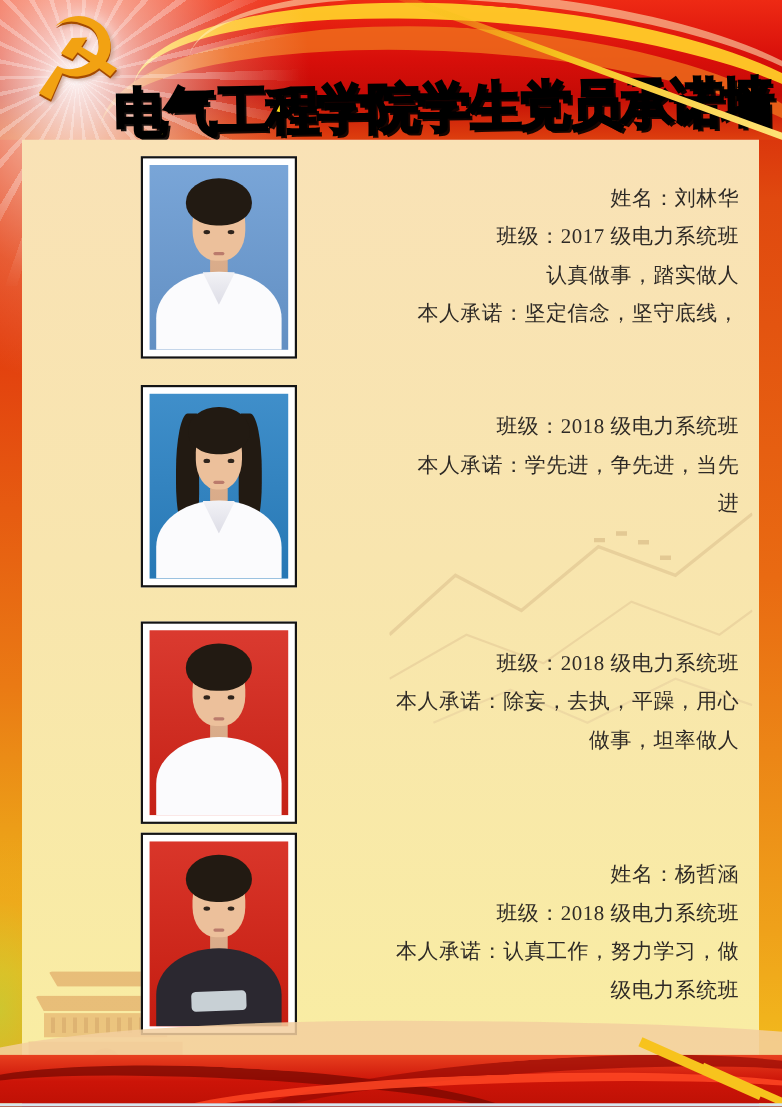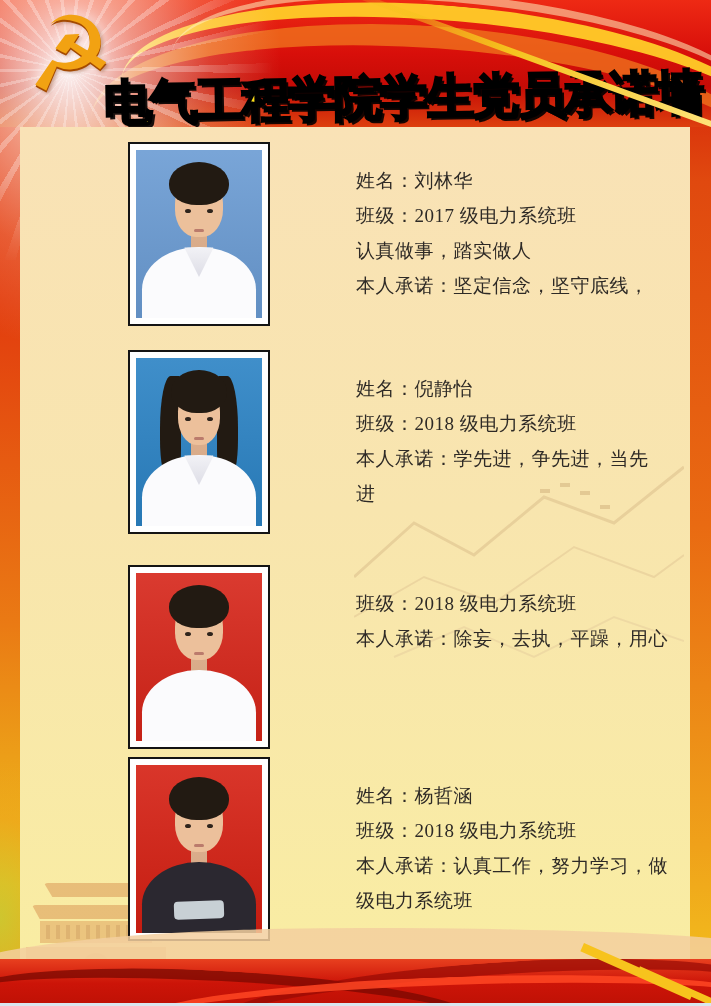--- a/index.html
+++ b/index.html
@@ -83,21 +83,21 @@
   .shirt{position:absolute;left:5%;top:58%;width:90%;height:42%;background:#fbfbfd;
     border-radius:50% 50% 0 0/60% 60% 0 0;z-index:2;}
   .v1 .shirt::before,.v2 .shirt::before{content:"";position:absolute;left:50%;top:0;width:26%;height:42%;
     transform:translateX(-50%);background:linear-gradient(180deg,#f2f2f6,#dddde6);
     clip-path:polygon(0 0,50% 100%,100% 0);}
   .v4 .shirt{background:#2b2830;}
   .print{position:absolute;left:28%;top:55%;width:44%;height:26%;background:#d9e2e8;
     border-radius:4px;opacity:.9;transform:rotate(-2deg);}
 
   .info{position:absolute;left:336px;top:21px;width:316px;color:#2e2a26;
-    font-size:19px;line-height:35px;letter-spacing:.5px;}
+    font-size:19px;line-height:35px;letter-spacing:.5px;text-align:right;}
   .line{white-space:nowrap;}
 
   
   .corner-swirl{position:absolute;left:0;bottom:26px;width:90px;height:220px;z-index:2;
     background:radial-gradient(ellipse at 0% 72%,rgba(186,205,60,.6) 0%,rgba(238,160,30,.35) 45%,transparent 72%);}
   .peach-wave{position:absolute;left:-40px;bottom:30px;width:800px;height:48px;z-index:4;opacity:.85;
     background:#f3cf9f;border-radius:100% 100% 0 0/180% 80% 0 0;}
   .red-band{position:absolute;left:0;bottom:3px;width:711px;height:44px;z-index:5;overflow:hidden;
     background:linear-gradient(180deg,#e8401f 0%,#cc1408 55%,#c01105 100%);}
   .wave{position:absolute;border-radius:50%;}
@@ -174,21 +174,20 @@
           <div class="hair"></div>
           <div class="face"></div>
           <div class="eye l"></div>
           <div class="eye r"></div>
           <div class="mouth"></div>
           <div class="neck"></div>
           <div class="shirt"></div>
         </div>
       </div>
       <div class="info">
-        <div class="line"><span>姓名：</span><span>倪静怡</span></div>
         <div class="line"><span>班级：</span><span>2018 级电力系统班</span></div>
         <div class="line"><span>本人承诺：</span><span>学先进，争先进，当先</span></div>
         <div class="line"><span>进</span></div>
       </div>
     </section>
 
     <section class="entry" style="top:438px">
       <div class="photo-frame">
         <div class="photo v3">
           <div class="hair"></div>
@@ -196,20 +195,21 @@
           <div class="eye l"></div>
           <div class="eye r"></div>
           <div class="mouth"></div>
           <div class="neck"></div>
           <div class="shirt"></div>
         </div>
       </div>
       <div class="info">
         <div class="line"><span>班级：</span><span>2018 级电力系统班</span></div>
         <div class="line"><span>本人承诺：</span><span>除妄，去执，平躁，用心</span></div>
+        <div class="line"><span>做事，坦率做人</span></div>
       </div>
     </section>
 
     <section class="entry" style="top:630px">
       <div class="photo-frame">
         <div class="photo v4">
           <div class="hair"></div>
           <div class="face"></div>
           <div class="eye l"></div>
           <div class="eye r"></div>

